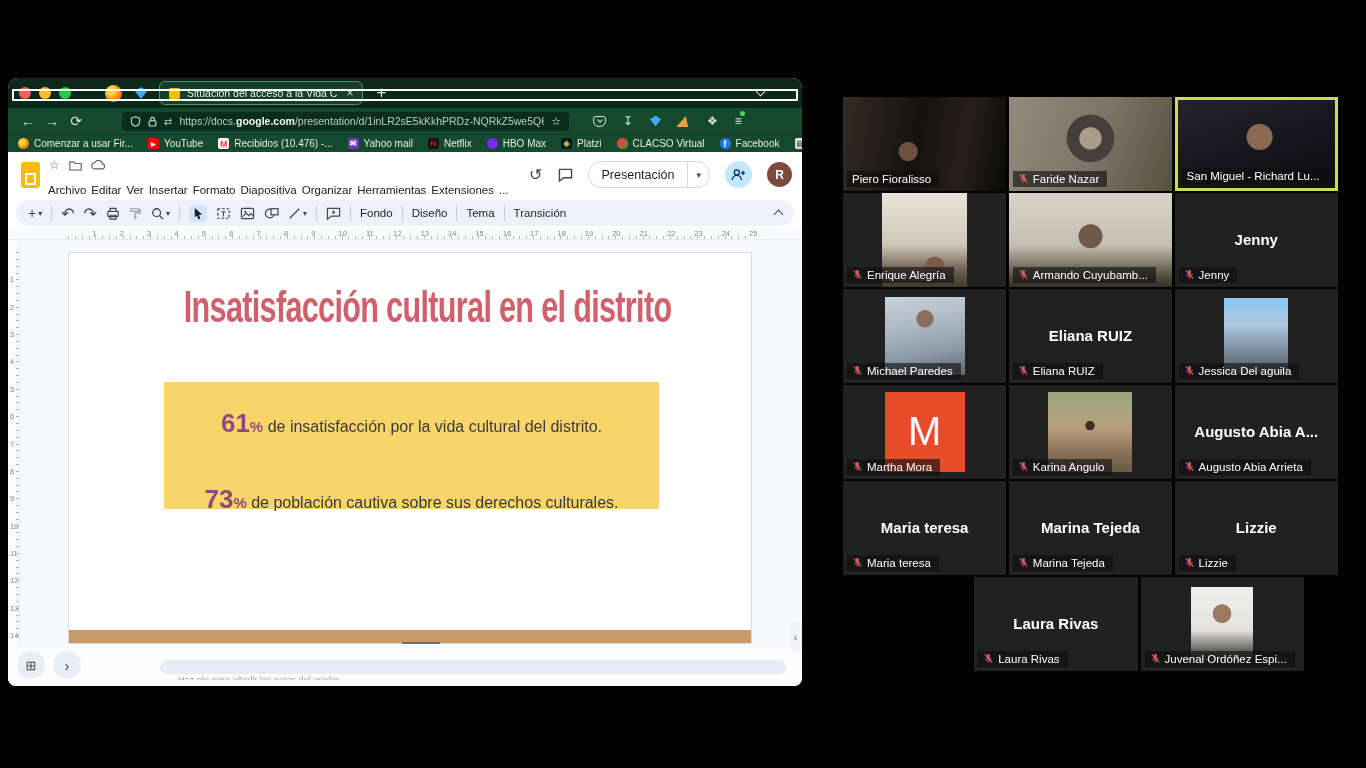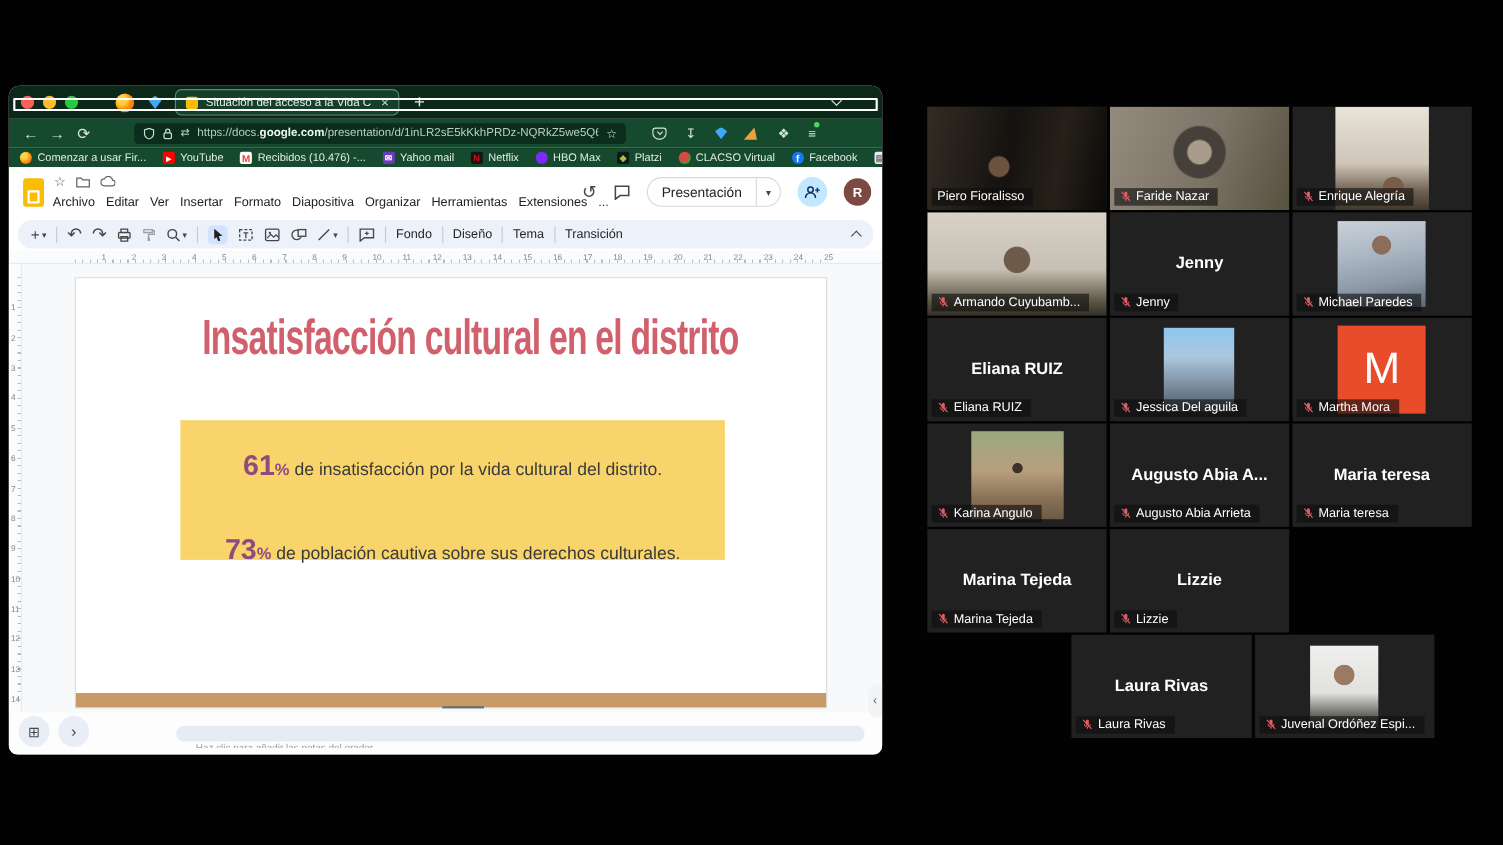--- a/index.html
+++ b/index.html
@@ -64,21 +64,21 @@
   .bmi-facebook{ border-radius:50%; background:#1877f2; font-size:9px; }
   .bmi-inicio{ background:#e8eaed; color:#5f6368; font-size:8px; }
 
   
   .docshead { height:48px; background:#fff; position:relative; }
   .slides-icon { position:absolute; left:13px; top:10px; width:19px; height:26px; background:#fbbc04; border-radius:3px; }
   .slides-icon::after { content:""; position:absolute; left:4px; right:4px; top:11px; height:8px; border:2px solid #fff; border-radius:1px; }
   .doc-title-row { position:absolute; left:41px; top:6px; display:flex; align-items:center; gap:9px; }
   .doc-title { font-size:13.5px; color:#1f1f1f; }
   .mini-ic { color:#5f6368; font-size:12px; }
-  .menu-row { position:absolute; left:40px; top:26px; display:flex; gap:10px; }
+  .menu-row { position:absolute; left:40px; top:32px; display:flex; gap:5px; }
   .menu-item { font-size:11.5px; color:#202124; }
   .head-right { position:absolute; right:10px; top:9px; display:flex; align-items:center; gap:15px; }
   .hist-ic { font-size:16px; color:#444746; }
   .present-btn { display:flex; align-items:center; height:27px; border:1px solid #d5d9dd; border-radius:14px; background:#fff; }
   .present-label { font-size:12.5px; color:#1f1f1f; font-weight:500; padding:0 13px; }
   .present-sep { width:1px; height:26px; background:#d5d9dd; }
   .present-caret { padding:0 8px; color:#444746; font-size:9px; }
   .share-btn { width:27px; height:27px; border-radius:50%; background:#c2e7ff; display:flex; align-items:center; justify-content:center; }
   .avatar { width:25px; height:25px; border-radius:50%; background:#7d4a42; color:#fff; font-size:12px; font-weight:700;
     display:flex; align-items:center; justify-content:center; }
@@ -463,20 +463,26 @@
         <div class="scene sc-faride"></div>
         <div class="plabel">
           <svg width="11" height="11" viewBox="0 0 16 16">
             <path d="M8 1.5a2 2 0 0 1 2 2v4a2 2 0 1 1-4 0v-4a2 2 0 0 1 2-2z" fill="#e05c66"></path>
             <path d="M4 7.5a4 4 0 0 0 8 0M8 11.5v2.5" stroke="#e05c66" stroke-width="1.3" fill="none"></path>
             <path d="M2.5 2l11 12" stroke="#e05c66" stroke-width="1.6"></path>
           </svg>
           <span>Faride Nazar</span>
         </div>
       </div>
+      <div class="tile active">
+        <div class="scene sc-richard"></div>
+        <div class="plabel">
+          <span>San Miguel - Richard Lu...</span>
+        </div>
+      </div>
       <div class="tile">
         <div class="pillarbox sc-enrique-box"></div>
         <div class="plabel">
           <svg width="11" height="11" viewBox="0 0 16 16">
             <path d="M8 1.5a2 2 0 0 1 2 2v4a2 2 0 1 1-4 0v-4a2 2 0 0 1 2-2z" fill="#e05c66"></path>
             <path d="M4 7.5a4 4 0 0 0 8 0M8 11.5v2.5" stroke="#e05c66" stroke-width="1.3" fill="none"></path>
             <path d="M2.5 2l11 12" stroke="#e05c66" stroke-width="1.6"></path>
           </svg>
           <span>Enrique Alegría</span>
         </div>

